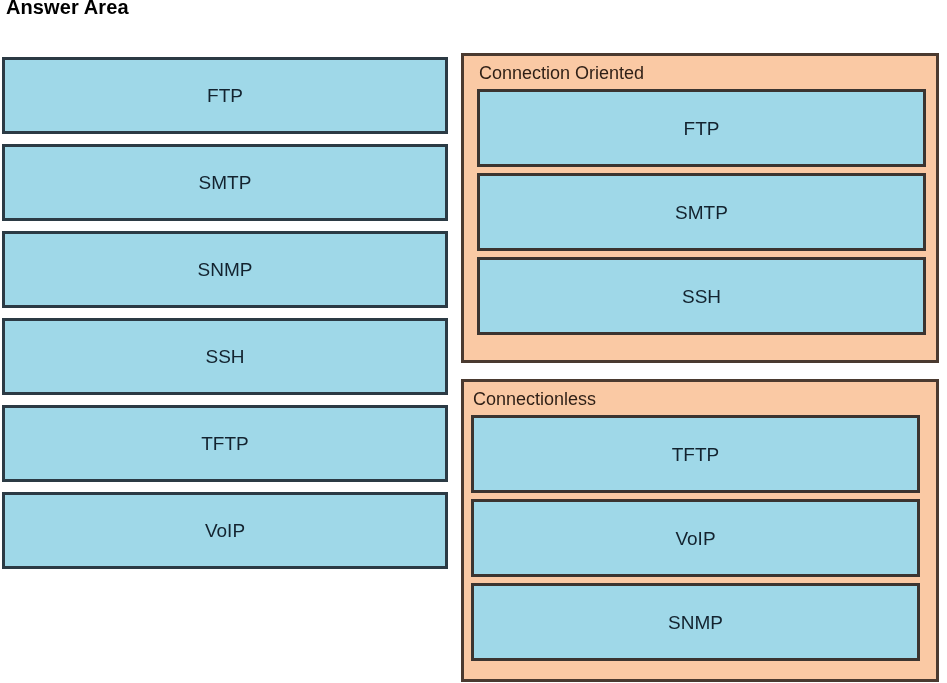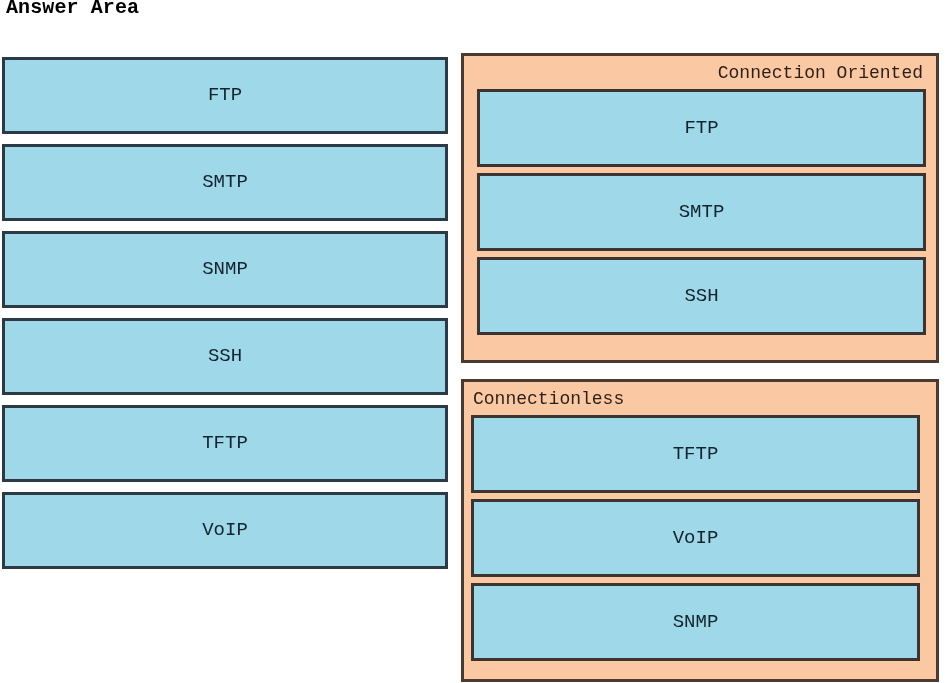--- a/index.html
+++ b/index.html
@@ -12,21 +12,20 @@
     height: 683px;
     position: relative;
     overflow: hidden;
     font-family: "Liberation Sans", sans-serif;
   }
   #stage {
     position: absolute;
     left: 0; top: 0;
     width: 947px;
     height: 683px;
-    font-family: Liberation Mono, monospace;
   }
   .page-title {
     position: absolute;
     left: 6px;
     top: -4px;
     font-size: 20px;
     font-weight: bold;
     color: #000000;
     letter-spacing: 0.1px;
     white-space: nowrap;
@@ -88,21 +87,21 @@
     display: flex;
     align-items: center;
     justify-content: center;
     color: #13232f;
     font-size: 19px;
     line-height: 1;
     margin-bottom: 6px;
   }
   .drop-box:last-child { margin-bottom: 0; }
 
-  #panel-connection-oriented { height: 310px; text-align: right; }
+  #panel-connection-oriented { height: 310px; }
   #panel-connectionless { height: 303px; padding-left: 7px; }
 </style>
 </head>
 <body>
 
 <div id="stage">
 
   <div class="page-title">Answer Area</div>
 
   <div class="source-column">

